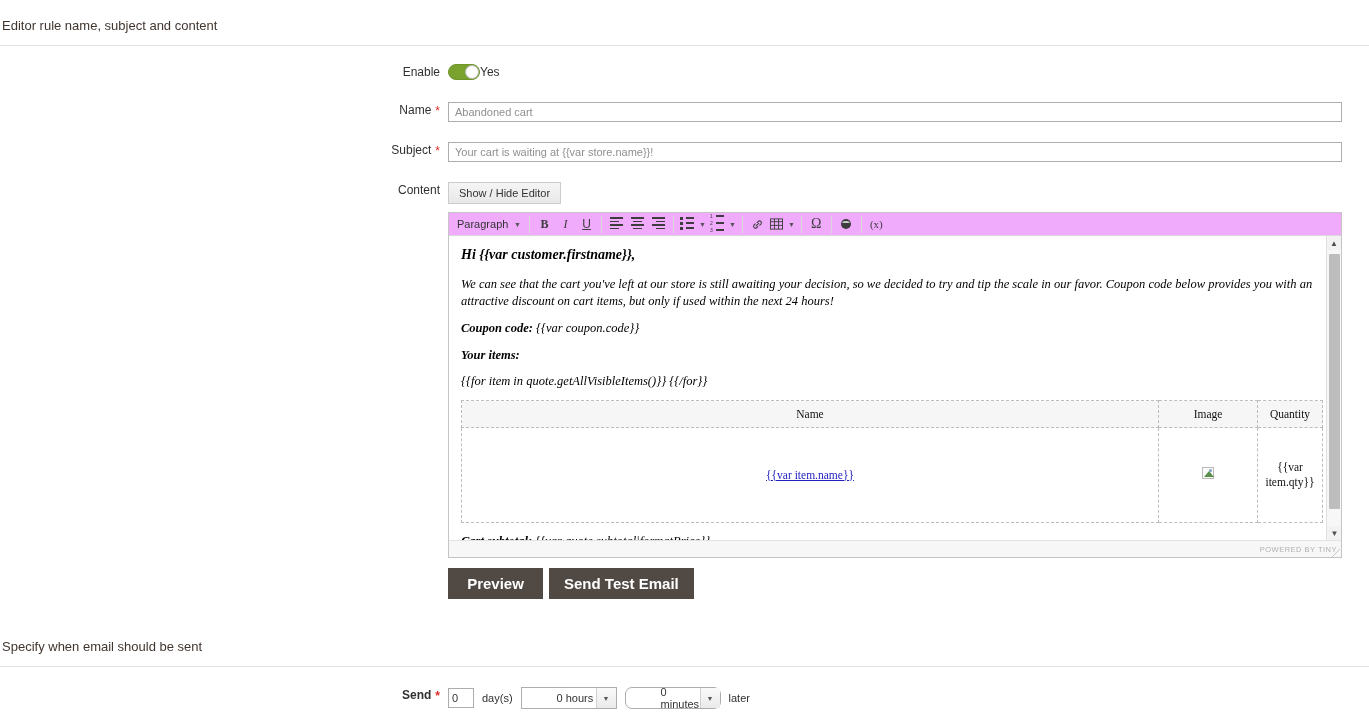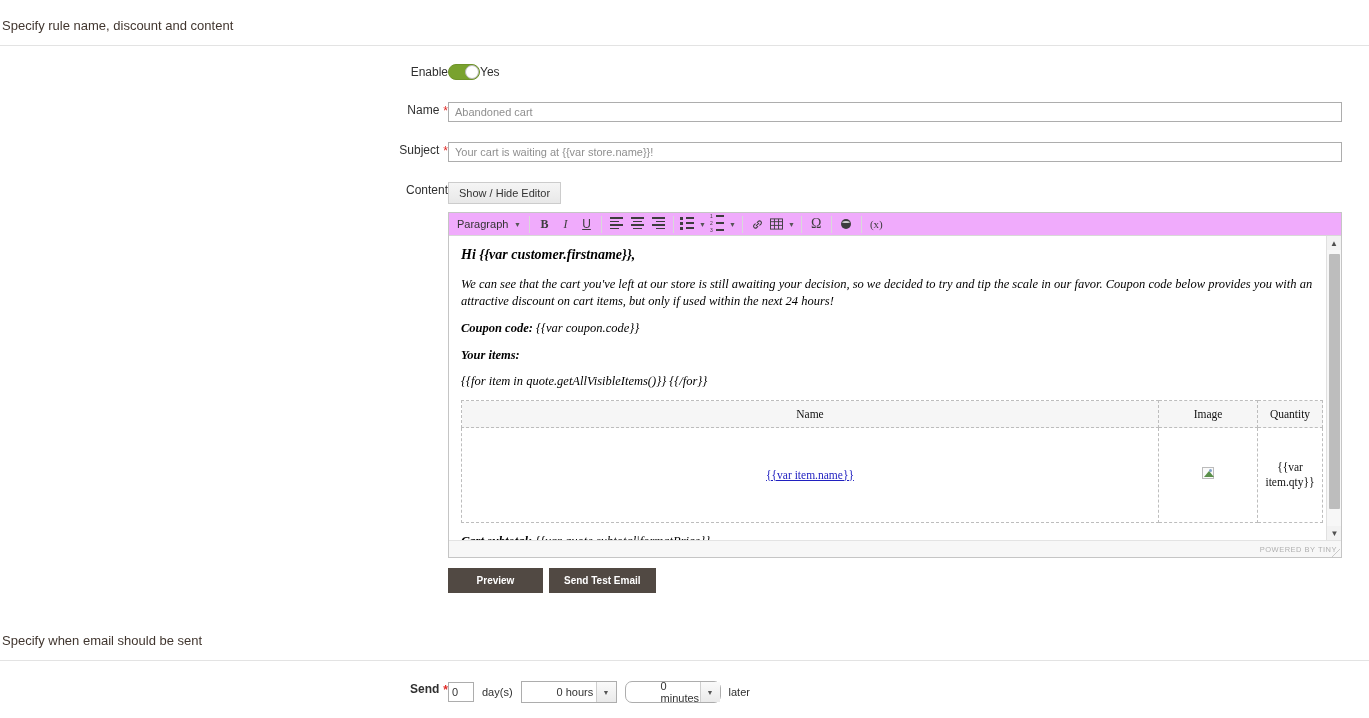--- a/index.html
+++ b/index.html
@@ -23,20 +23,21 @@
 
   
   .form-row {
     display: flex;
     align-items: flex-start;
     margin-top: 0;
   }
   .field-label {
     width: 448px;
     text-align: right;
+    padding-right: 8px;
     font-size: 12px;
     color: #303030;
     line-height: 16px;
     flex: 0 0 448px;
   }
   .field-label .req {
     color: #e02b27;
     font-size: 12px;
     margin-left: 4px;
     vertical-align: middle;
@@ -89,21 +90,21 @@
     font-size: 11px;
     color: #333;
     padding: 4px 10px;
     cursor: pointer;
     font-family: "Liberation Sans", sans-serif;
   }
   .btn-dark {
     background: #514943;
     border: 1px solid #514943;
     color: #ffffff;
-    font-size: 10px;
+    font-size: 15px;
     font-weight: bold;
     padding: 6px 14px;
     cursor: pointer;
     font-family: "Liberation Sans", sans-serif;
     min-width: 95px;
   }
   .btn-row { margin-top: 10px; display: flex; gap: 6px; }
 
   
   .editor {
@@ -317,21 +318,21 @@
     background: #f0f0f0;
     background-image: linear-gradient(#fafafa, #eaeaea);
     display: flex; align-items: center; justify-content: center;
     font-size: 7px; color: #555;
   }
   .pad-l { margin-left: 8px; border-radius: 7px; }
 </style>
 </head>
 <body>
 
-<div class="section-head">Specify rule name, discount and content</div>
+<div class="section-head">Editor rule name, subject and content</div>
 
 <div class="form-row" style="margin-top:18px;">
   <div class="field-label">Enable</div>
   <div class="field-ctrl">
     <div class="toggle-wrap">
       <span class="toggle">
           <span class="knob"></span>
         </span>
       <span class="toggle-label">Yes</span>
     </div>

